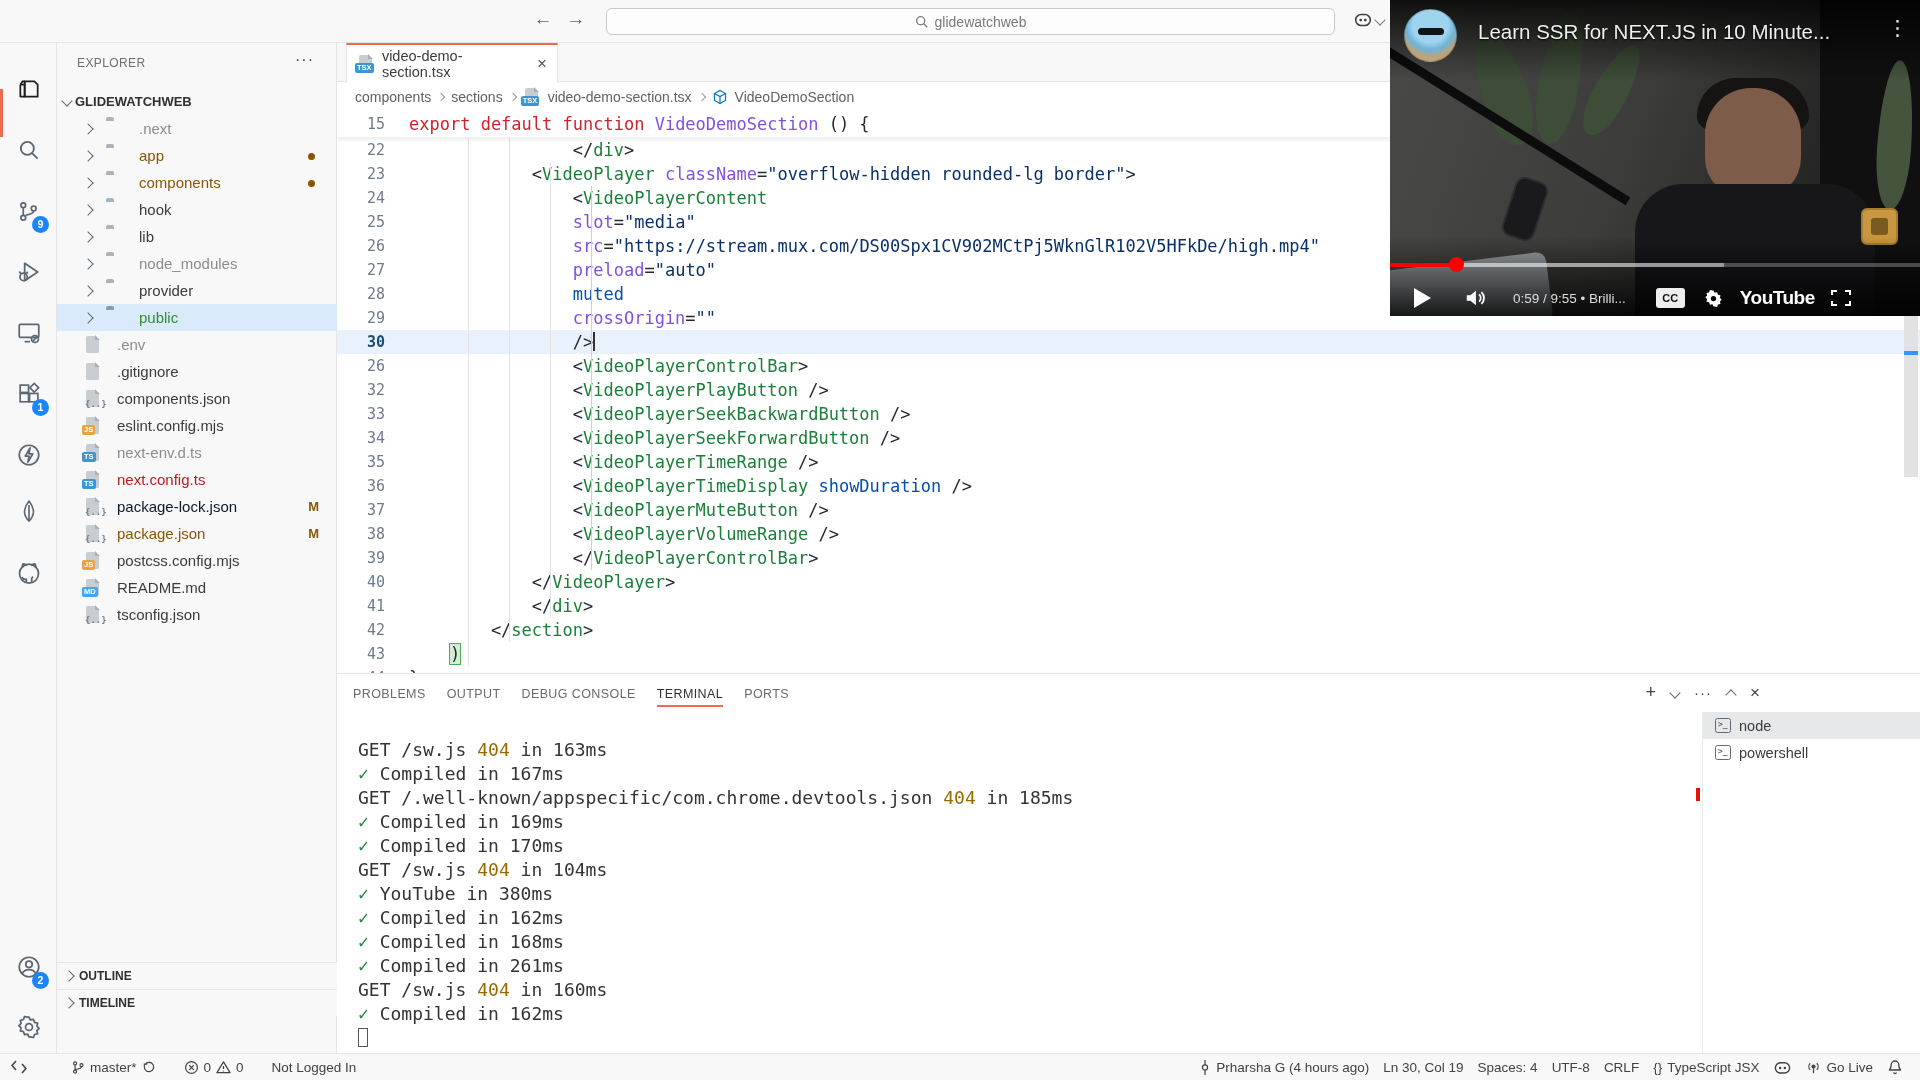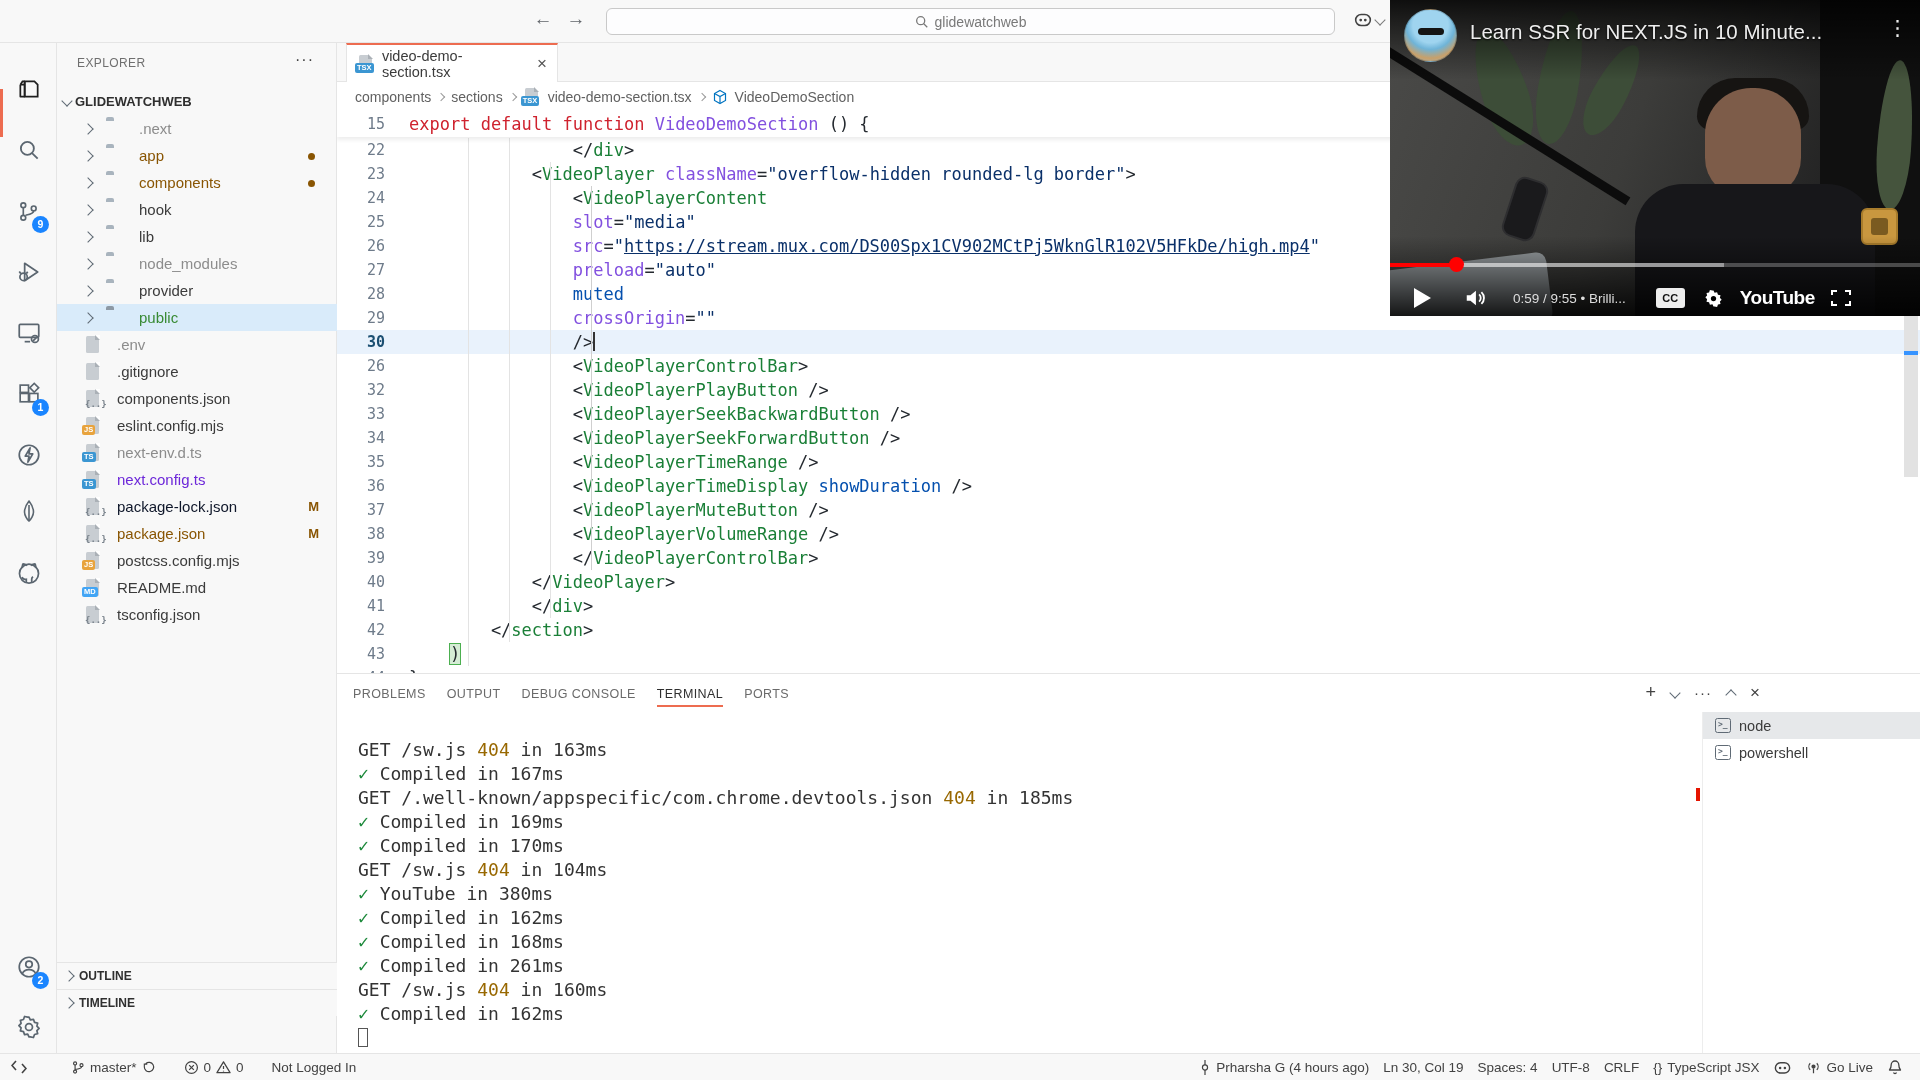--- a/index.html
+++ b/index.html
@@ -79,21 +79,21 @@
   .gut{width:72px;flex:none;text-align:right;padding-right:24px;color:#6e7b8a;font-family:"DejaVu Sans Mono",monospace;font-size:15px;line-height:24px;}
   .ctext{font-family:"DejaVu Sans Mono",monospace;font-size:17px;line-height:24px;color:#24292f;}
   .cline.cur{background:#e9f2fc;}
   .cline.cur .gut{color:#1b4f72;font-weight:bold;}
   .tok-k{color:#cf222e;}
   .tok-fn{color:#8250df;}
   .tok-tag{color:#1a7f37;}
   .tok-at{color:#8250df;}
   .tok-ab{color:#0550ae;}
   .tok-st{color:#0a3069;}
-  .tok-ur{color:#0a3069;text-decoration:underline;}
+  .tok-ur{color:#0a3069;}
   .tok-br{background:#d5ecd5;outline:1px solid #4caf50;}
   .caret{display:inline-block;width:1.5px;height:19px;background:#333;vertical-align:-3px;}
   .iguide{position:absolute;width:1px;background:#e3e3e3;z-index:1;}
   #ed-scrollbar{position:absolute;left:1567px;top:273px;width:14px;height:161px;background:#e2e2e2;}
   #ed-curmark{position:absolute;left:1567px;top:308px;width:14px;height:4px;background:#3794ff;}
   
   #panel{position:absolute;left:337px;top:673px;width:1583px;height:380px;background:#fff;border-top:1px solid var(--border);}
   #panel-tabs{position:absolute;left:16px;top:0;height:40px;display:flex;gap:21px;}
   .ptab{font-size:12.5px;letter-spacing:.4px;color:#6a6a6a;height:40px;line-height:40px;position:relative;}
   .ptab.active{color:#2f2f2f;}
@@ -128,21 +128,21 @@
   #v-mic-arm{left:-30px;top:120px;width:290px;height:9px;background:#0c0c0c;transform:rotate(32deg);}
   #v-mic{left:118px;top:178px;width:34px;height:62px;background:#1a1a1c;border:2px solid #2e2e30;border-radius:10px;transform:rotate(18deg);}
   #v-desk{left:-20px;top:262px;width:180px;height:70px;background:#9aa0a3;border-radius:10px;transform:rotate(-7deg);}
   #v-gold{left:471px;top:208px;width:37px;height:37px;background:#c9973f;border-radius:6px;border:2px solid #a87c2c;}
   #v-gold i{position:absolute;left:8px;top:8px;width:17px;height:17px;background:#7a5a20;border-radius:3px;display:block;}
   #v-topgrad{left:0;top:0;width:530px;height:80px;background:linear-gradient(#000c,#0000);}
   #v-botgrad{left:0;top:236px;width:530px;height:80px;background:linear-gradient(#0000,#000d);}
   #v-avatar{left:14px;top:9px;width:53px;height:53px;border-radius:50%;
     background:radial-gradient(circle at 50% 30%,#9fd4ef 0 40%,#6fb4d8 55%,#c8a06a 75%,#8fb9d0 100%);border:1px solid #0003;}
   #v-avatar:before{content:"";position:absolute;left:13px;top:18px;width:26px;height:7px;background:#141414;border-radius:4px;}
-  #v-title{left:80px;top:20px;color:#eee;font-size:20.5px;text-shadow:0 1px 2px #000;white-space:nowrap;}
+  #v-title{left:88px;top:20px;color:#eee;font-size:20.5px;text-shadow:0 1px 2px #000;white-space:nowrap;}
   #v-menu{right:12px;top:16px;color:#eee;font-size:21px;}
   #v-track{left:0;top:263px;width:530px;height:4px;background:#ffffff42;}
   #v-buffer{left:0;top:263px;width:334px;height:4px;background:#ffffff6e;}
   #v-played{left:0;top:263px;width:66px;height:4px;background:#f00;}
   #v-knob{left:59px;top:257px;width:15px;height:15px;background:#f00;border-radius:50%;}
   #v-controls{left:0;top:280px;width:530px;height:36px;display:flex;align-items:center;color:#fff;}
   .vplay{width:0;height:0;border-left:17px solid #fff;border-top:10px solid transparent;border-bottom:10px solid transparent;margin-left:24px;}
   #v-vol{margin-left:32px;}
   #v-time{margin-left:26px;font-size:13.5px;color:#ddd;white-space:nowrap;}
   #v-cc{margin-left:30px;width:29px;height:20px;background:#eee;border-radius:3px;color:#111;font-weight:bold;
@@ -344,21 +344,21 @@
           <span class="docic"></span>
           <span class="flabel ts">TS</span>
         </span>
         <span class="lbl" style="color:#8c8c8c">next-env.d.ts</span>
       </div>
       <div class="trow file">
         <span class="iconwrap">
           <span class="docic"></span>
           <span class="flabel ts">TS</span>
         </span>
-        <span class="lbl" style="color:#6d28d9">next.config.ts</span>
+        <span class="lbl" style="color:#b91c1c">next.config.ts</span>
       </div>
       <div class="trow file">
         <span class="iconwrap">
           <span class="docic"></span>
           <span class="fjson">{..}</span>
         </span>
         <span class="lbl" style="color:#0f172a">package-lock.json</span>
         <span class="gitM">M</span>
       </div>
       <div class="trow file">

